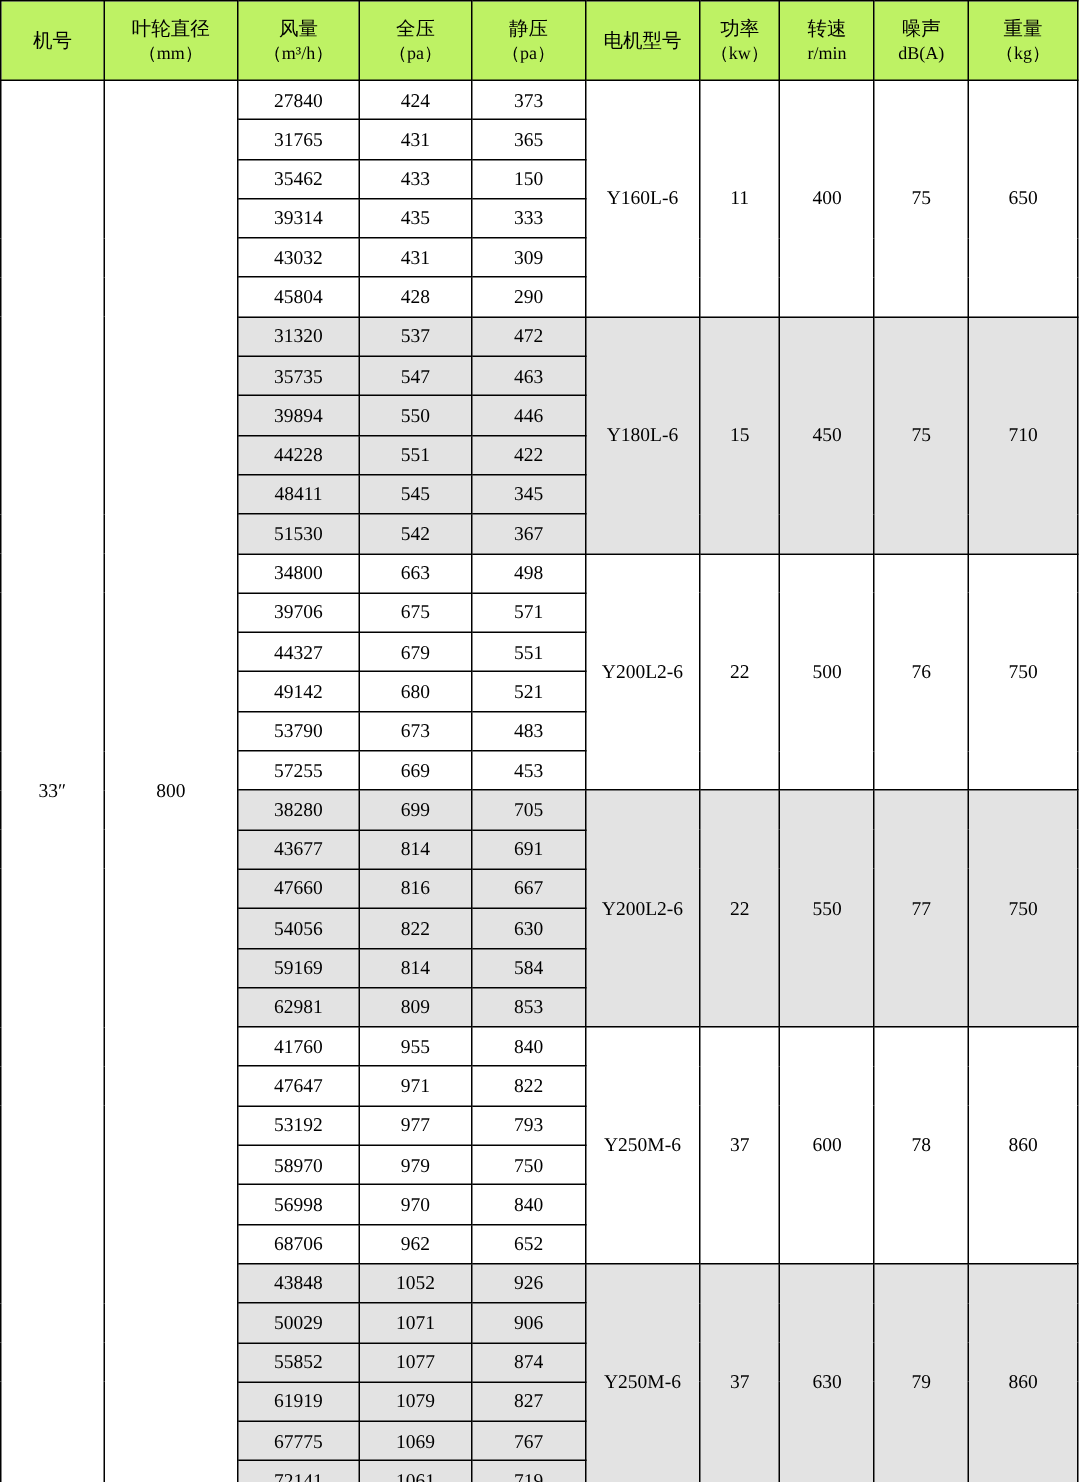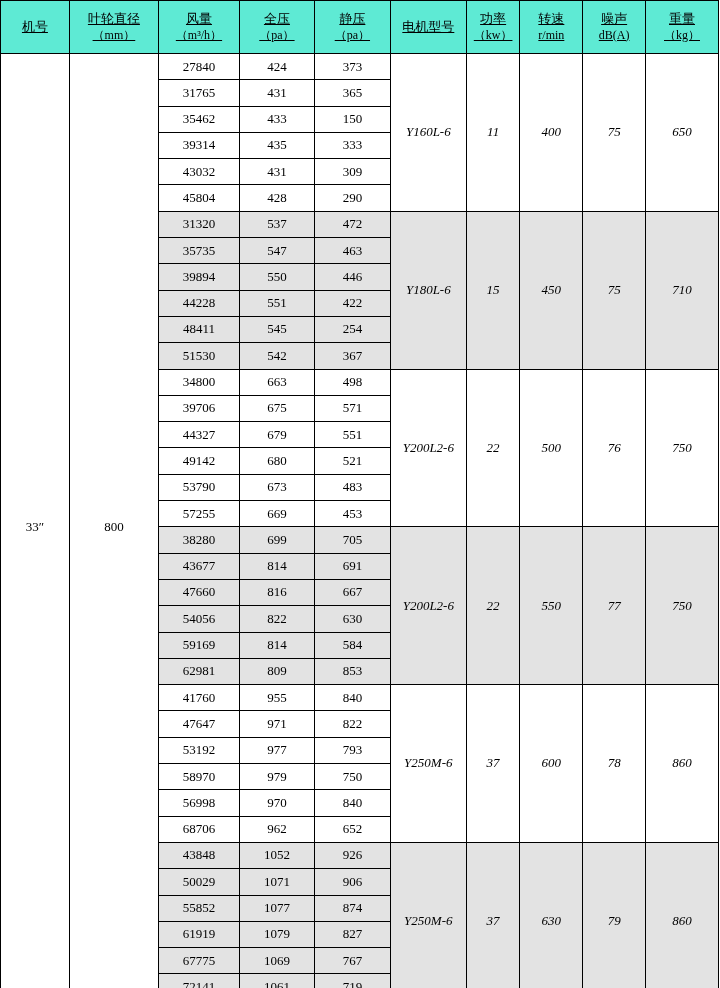--- a/index.html
+++ b/index.html
@@ -23,45 +23,43 @@
   #spec-table td, #spec-table th {
     border: 1px solid #000000;
     text-align: center;
     vertical-align: middle;
     font-size: 13px;
     font-weight: normal;
     padding: 0;
     line-height: 1.25;
   }
   thead th {
-    background: #5eead4;
+    background: #bef264;
     height: 52px;
     font-size: 13.5px;
-    text-decoration: underline;
   }
   thead th .hdr-line {
     display: block;
   }
   thead th .hdr-sub {
     display: block;
     font-size: 12px;
   }
   tbody td {
     height: 25.3px;
   }
   td.data-cell {
     font-size: 13px;
     font-family: "Liberation Serif", "DejaVu Serif", serif;
   }
   td.shaded {
     background: #e3e3e3;
   }
   td.group-cell {
     font-size: 13px;
-    font-style: italic;
   }
   td.machine-cell {
     font-size: 13.5px;
   }
   
   col.c-no      { width: 68px; }
   col.c-dia     { width: 88px; }
   col.c-flow    { width: 80px; }
   col.c-total   { width: 74px; }
   col.c-static  { width: 75px; }
@@ -190,21 +188,21 @@
         <td class="data-cell shaded">446</td>
       </tr>
       <tr>
         <td class="data-cell shaded">44228</td>
         <td class="data-cell shaded">551</td>
         <td class="data-cell shaded">422</td>
       </tr>
       <tr>
         <td class="data-cell shaded">48411</td>
         <td class="data-cell shaded">545</td>
-        <td class="data-cell shaded">254</td>
+        <td class="data-cell shaded">345</td>
       </tr>
       <tr>
         <td class="data-cell shaded">51530</td>
         <td class="data-cell shaded">542</td>
         <td class="data-cell shaded">367</td>
       </tr>
       <tr>
         <td class="data-cell">34800</td>
         <td class="data-cell">663</td>
         <td class="data-cell">498</td>

